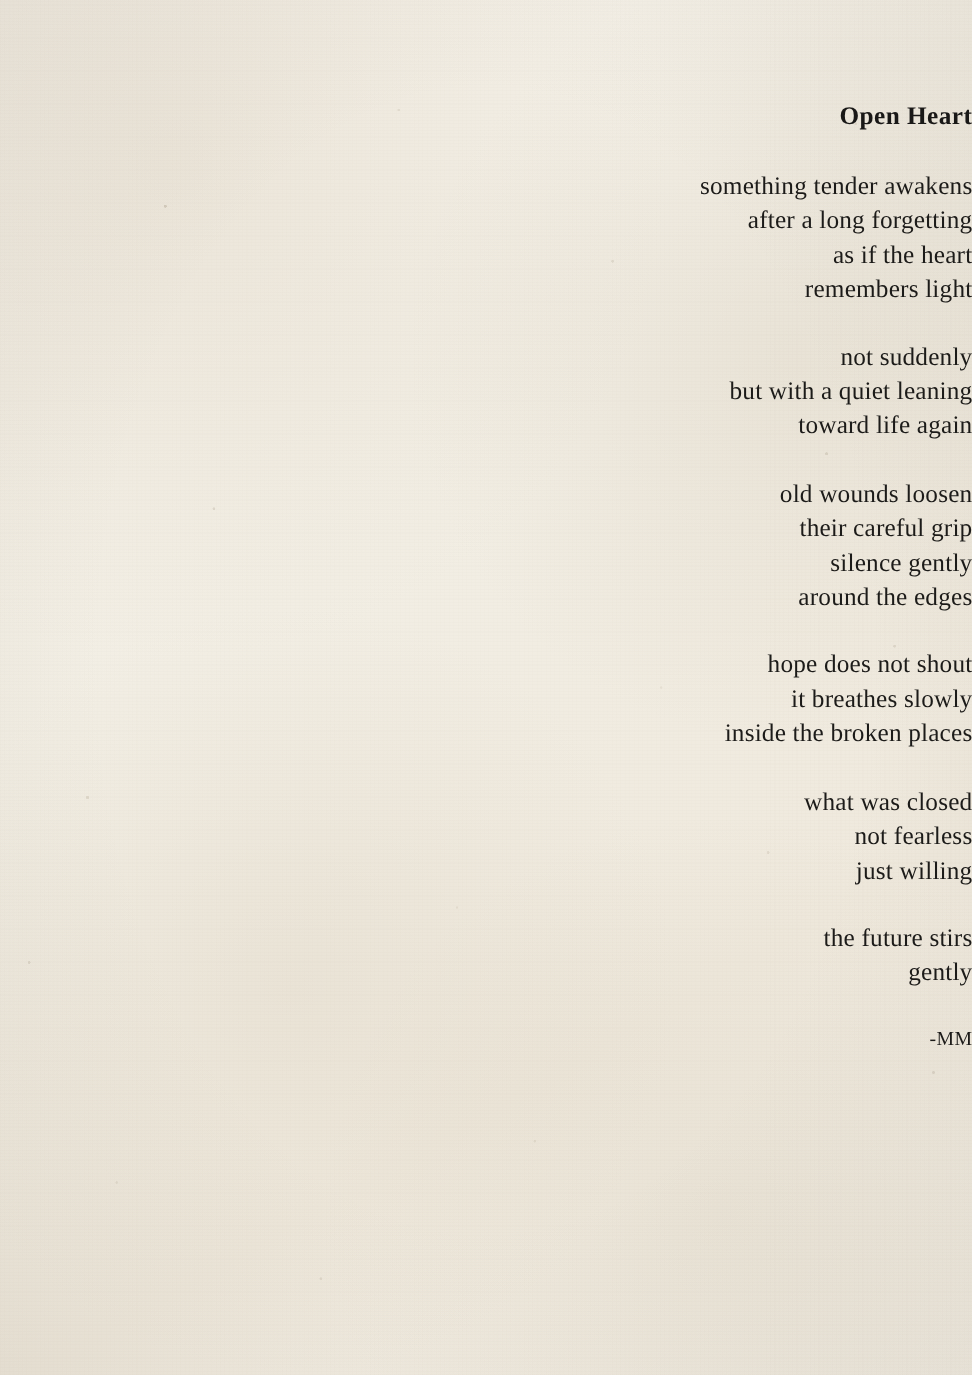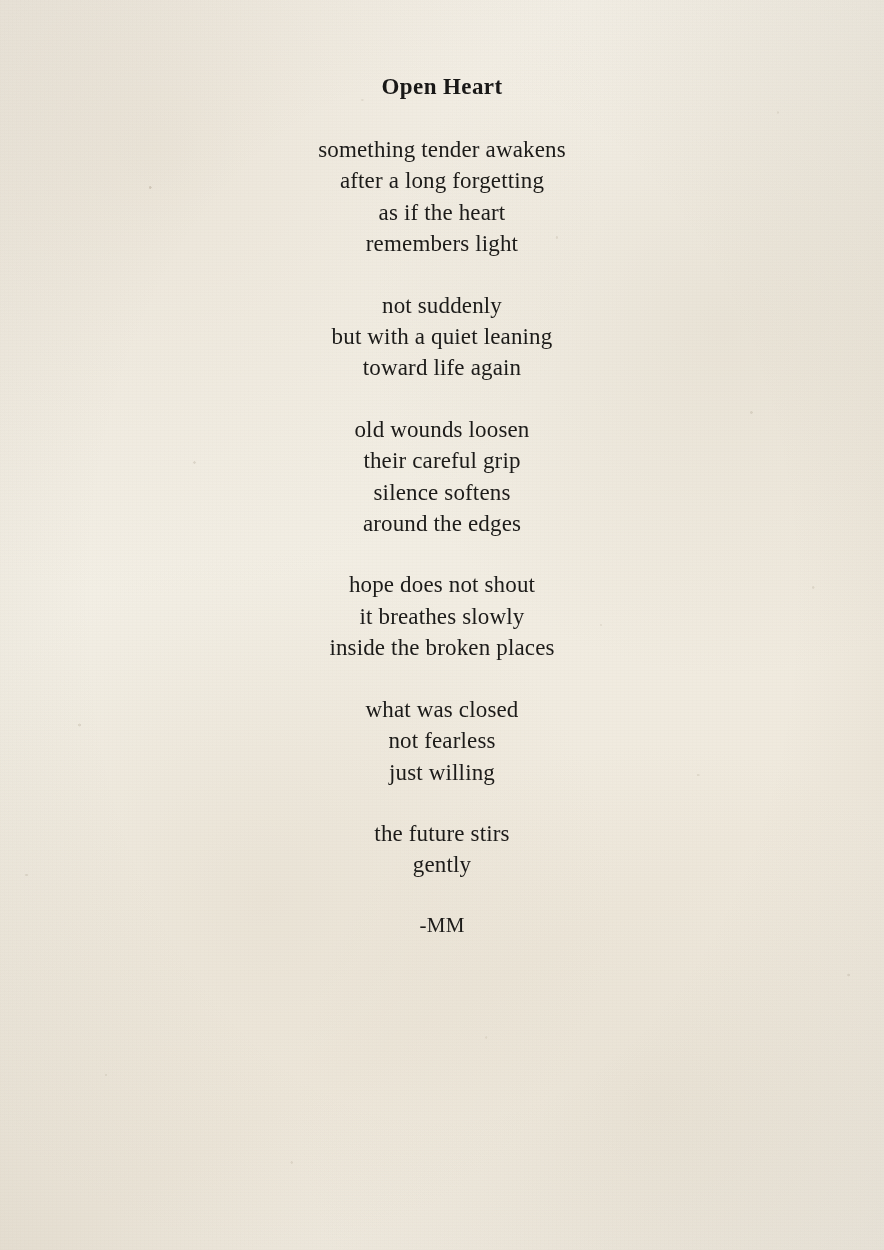--- a/index.html
+++ b/index.html
@@ -63,43 +63,43 @@
     position: absolute;
     inset: 0;
     pointer-events: none;
     background: radial-gradient(ellipse at 50% 48%, rgba(0,0,0,0) 56%, rgba(126,112,90,0.10) 100%);
   }
 
   .poem {
     position: relative;
     z-index: 3;
     width: 100%;
-    padding-top: 71px;
-    text-align: center;
+    padding-top: 90px;
+    text-align: right;
   }
   .poem-title {
     font-size: 23px;
     line-height: 31px;
     letter-spacing: 0.4px;
     margin: 0 0 32px 0;
     color: #191817;
   }
   .stanza {
     margin: 0 0 30px 0;
   }
   .line {
     font-size: 23px;
     line-height: 31.4px;
     letter-spacing: 0.15px;
     color: #1c1b19;
     white-space: pre;
   }
   .signature {
     margin-top: 26px;
-    font-size: 21px;
+    font-size: 18px;
     line-height: 28px;
     letter-spacing: 0.3px;
     color: #1c1b19;
   }
 </style>
 </head>
 <body>
 
 <div class="page">
   <div class="grain"></div>
@@ -118,21 +118,21 @@
 
     <div class="stanza">
       <div class="line">not suddenly</div>
       <div class="line">but with a quiet leaning</div>
       <div class="line">toward life again</div>
     </div>
 
     <div class="stanza">
       <div class="line">old wounds loosen</div>
       <div class="line">their careful grip</div>
-      <div class="line">silence softens</div>
+      <div class="line">silence gently</div>
       <div class="line">around the edges</div>
     </div>
 
     <div class="stanza">
       <div class="line">hope does not shout</div>
       <div class="line">it breathes slowly</div>
       <div class="line">inside the broken places</div>
     </div>
 
     <div class="stanza">

